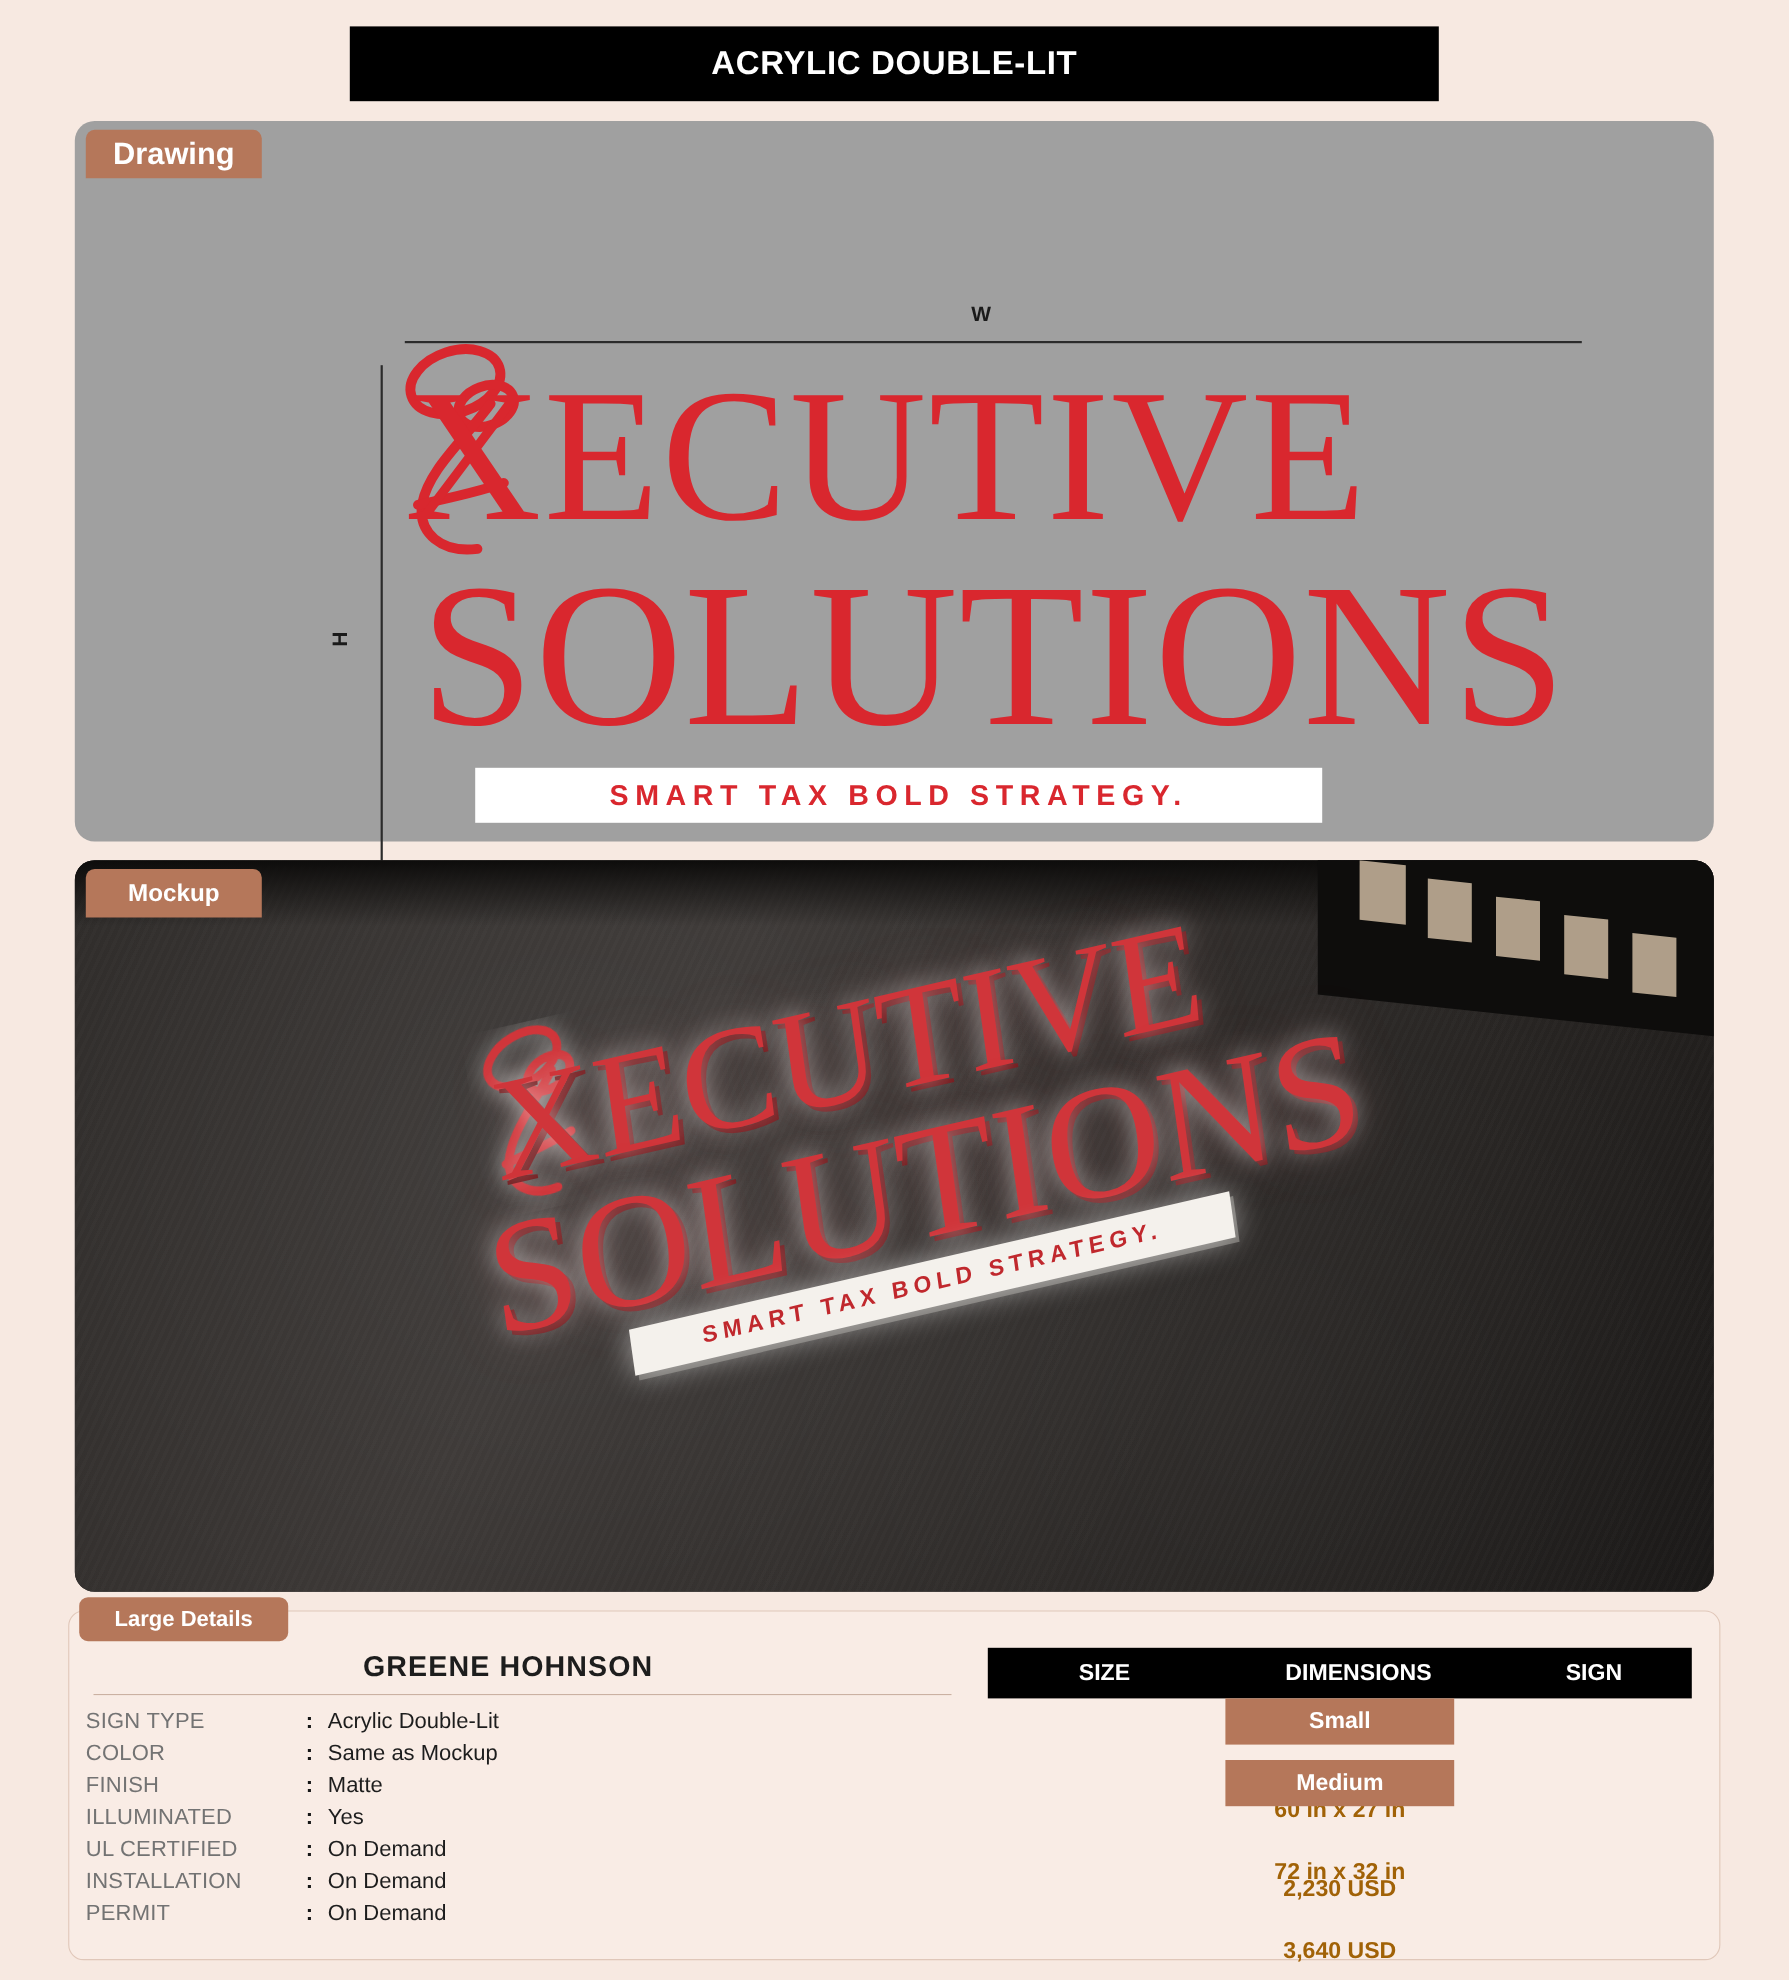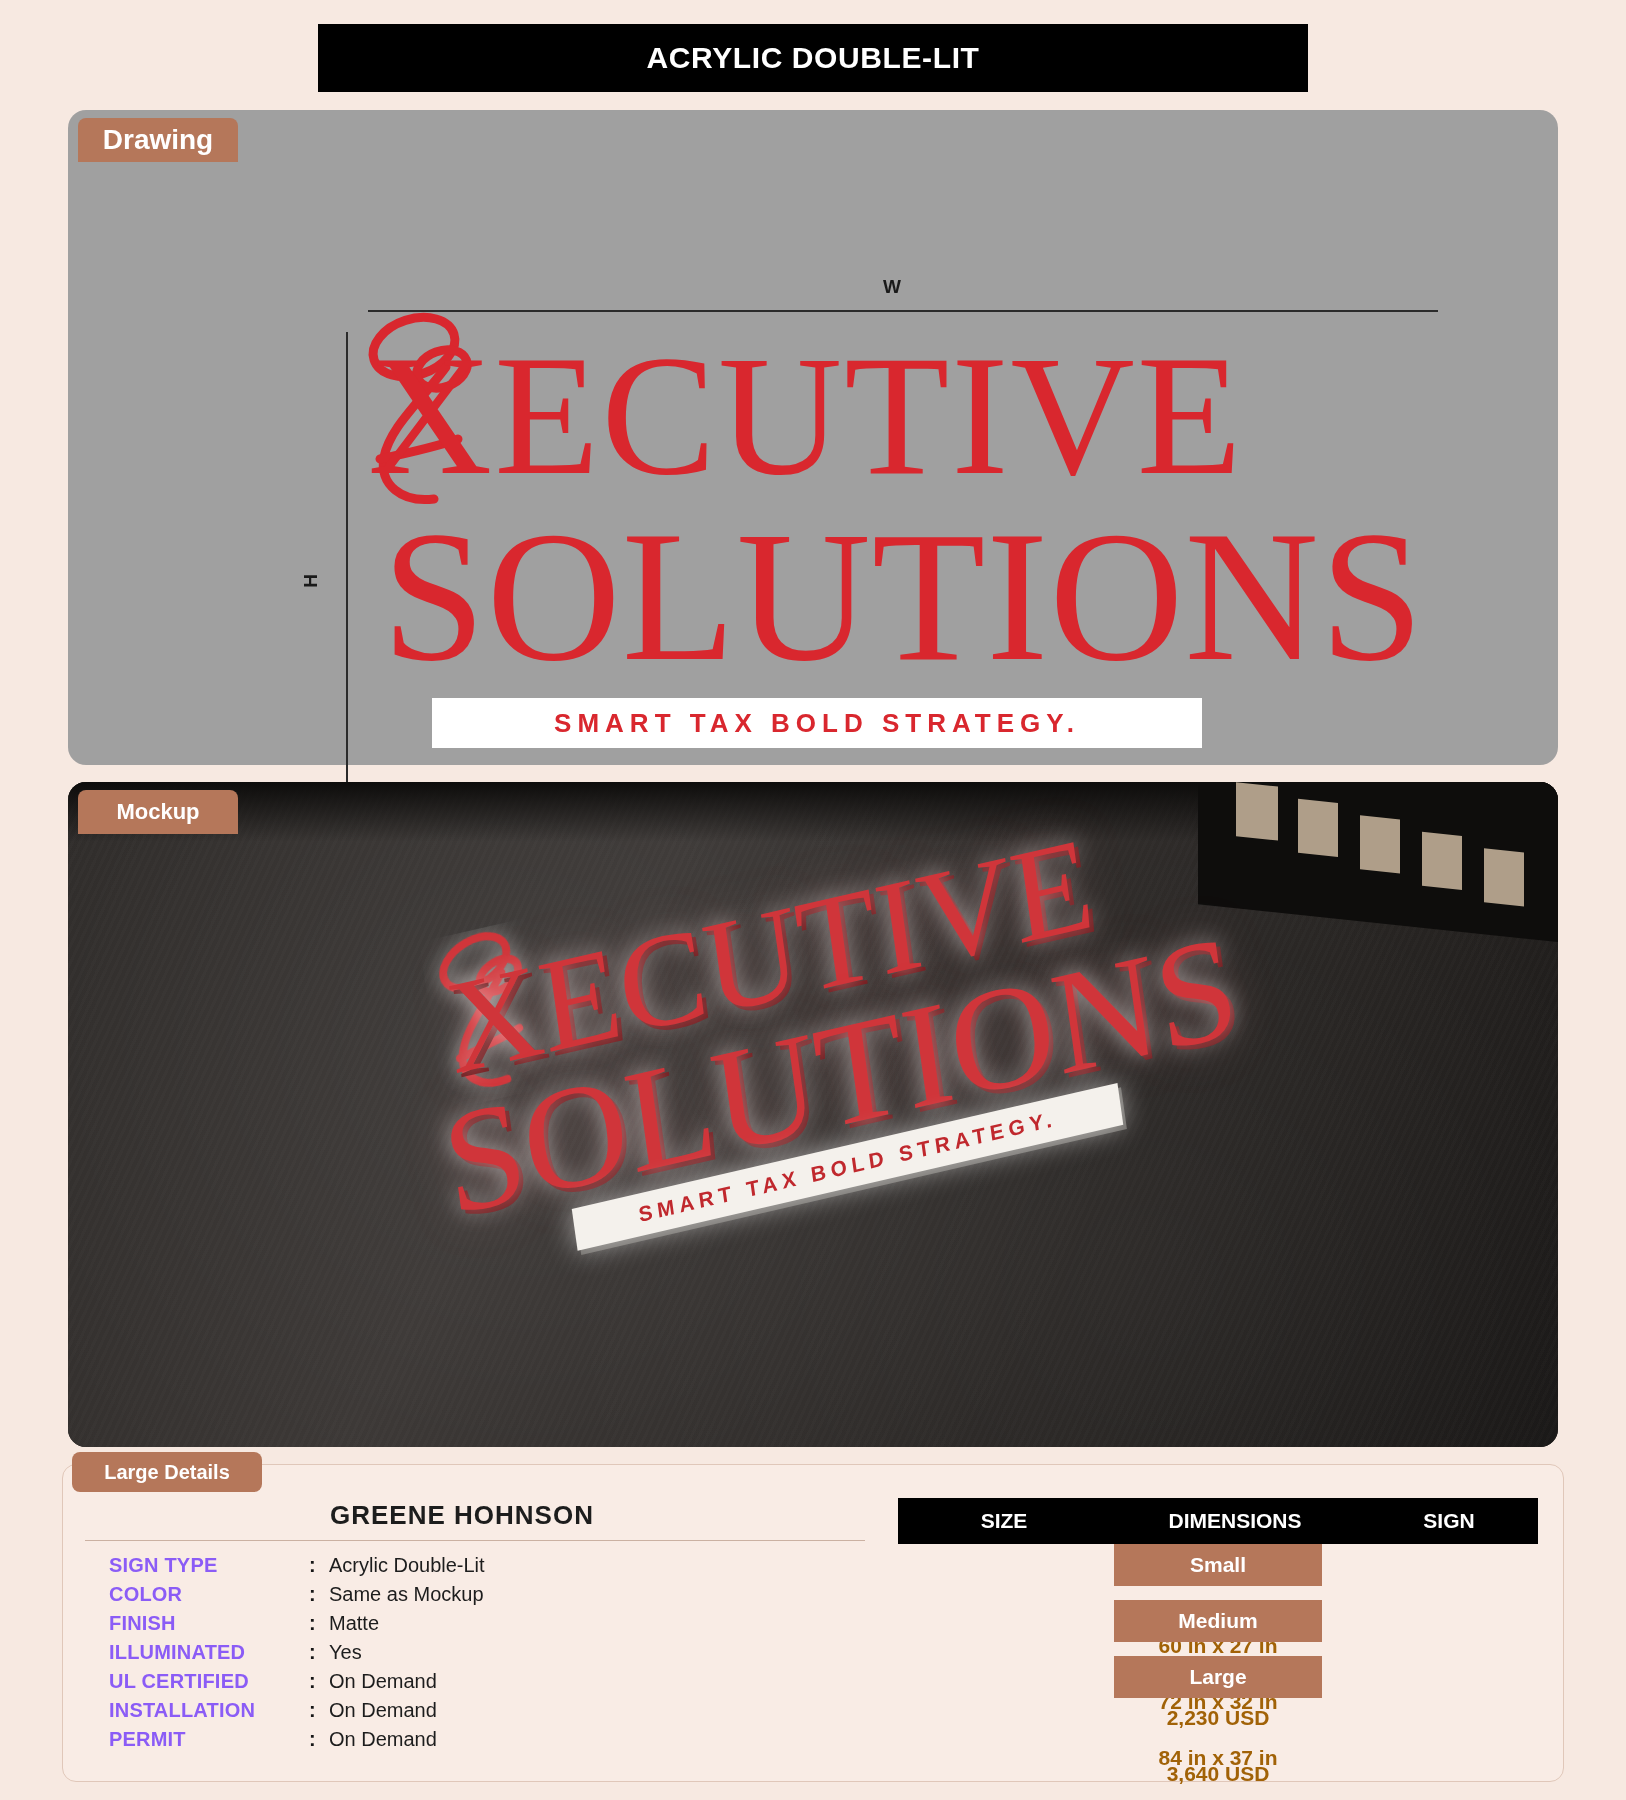--- a/index.html
+++ b/index.html
@@ -255,24 +255,23 @@
     width: 800px;
   }
   .spec-row {
     display: flex;
     align-items: baseline;
     height: 29px;
     font-size: 20px;
   }
   .spec-key {
     width: 200px;
-    font-weight: bold;
-    color: #8b5cf6;
+    font-weight: normal;
+    color: #737373;
     letter-spacing: 0.2px;
-    margin-left: 31px;
   }
   .spec-colon { width: 20px; font-weight: bold; color: #161616; }
   .spec-val { color: #1d1d1d; }
 
   
   .price-table {
     position: absolute;
     left: 898px; top: 1498px;
     width: 640px;
   }
@@ -441,22 +440,15 @@
       <div class="pt-c2">60 in x 27 in</div>
       <div class="pt-c3">2,230 USD</div>
     </div>
     <div class="pt-row">
       <div class="pt-c1">
         <div class="size-pill">Medium</div>
       </div>
       <div class="pt-c2">72 in x 32 in</div>
       <div class="pt-c3">3,640 USD</div>
     </div>
-    <div class="pt-row">
-      <div class="pt-c1">
-        <div class="size-pill">Large</div>
-      </div>
-      <div class="pt-c2">84 in x 37 in</div>
-      <div class="pt-c3">4,000 USD</div>
-    </div>
   </div>
 
 </div>
 
 </body></html>

